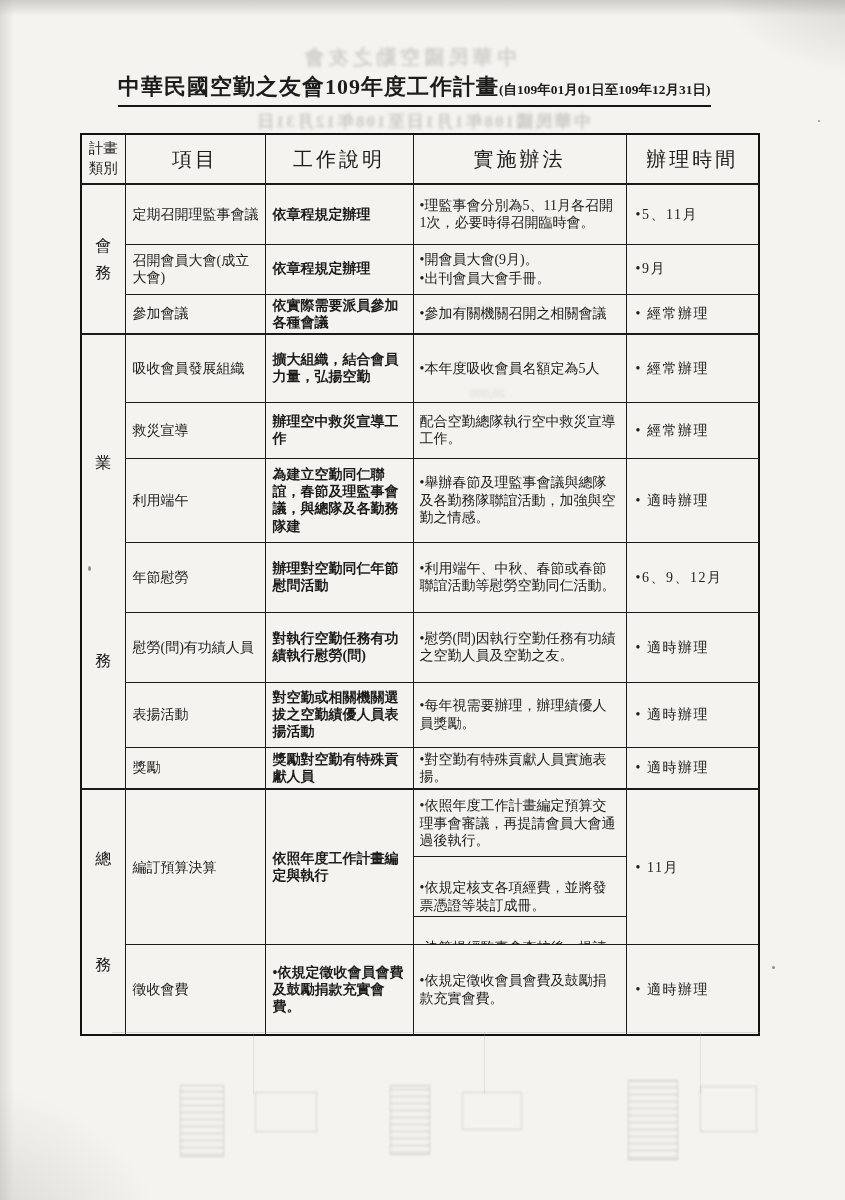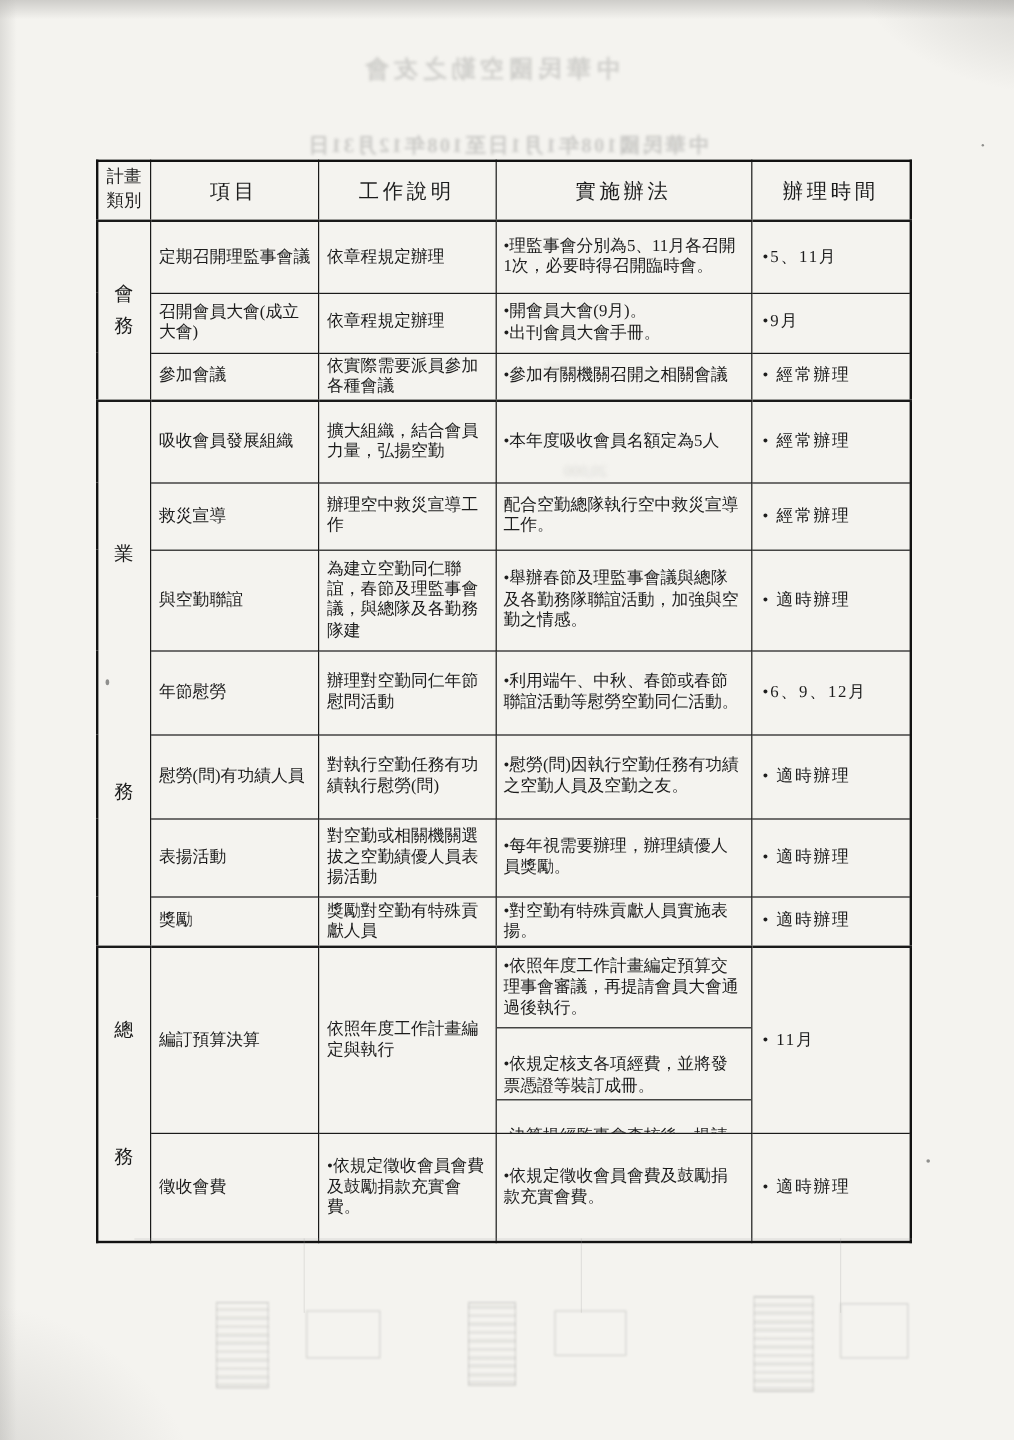--- a/index.html
+++ b/index.html
@@ -33,31 +33,31 @@
   
   .title-wrap{position:absolute;left:118px;top:72px;border-bottom:2.5px solid #141414;
     padding-bottom:3px;white-space:nowrap;}
   .title-main{font-size:22px;font-weight:bold;letter-spacing:1px;}
   .title-period{font-size:13.5px;font-weight:bold;}
   
   .plan-table{position:absolute;left:80px;top:133px;width:678px;
     border-collapse:collapse;table-layout:fixed;border:2.5px solid #121212;}
   .plan-table th,.plan-table td{border:1.5px solid #1a1a1a;overflow:hidden;}
   thead tr{height:50px;}
-  th{font-size:17px;font-weight:normal;letter-spacing:3px;text-align:center;vertical-align:middle;padding:0 0;}
+  th{font-size:20px;font-weight:normal;letter-spacing:3px;text-align:center;vertical-align:middle;padding:0 0;}
   th.h-cat{letter-spacing:0;font-size:14.5px;line-height:1.35;padding:0 5px;}
   tr.sec-first td{border-top-width:2.2px;}
   td{font-size:14px;line-height:1.24;vertical-align:middle;}
   .cat-cell{text-align:center;font-size:16px;padding:0;}
   .cat-chars{display:flex;flex-direction:column;align-items:center;justify-content:center;height:100%;}
   .sec0 .cat-chars span+span{margin-top:7px;}
   .sec1 .cat-chars span+span{margin-top:178px;}
   .sec2 .cat-chars span+span{margin-top:86px;}
   .item-cell{padding:2px 4px 2px 7px;margin-top:33px;}
-  .work-cell{padding:2px 4px 2px 7px;}
+  .work-cell{padding:2px 4px 2px 7px;font-weight:bold;}
   .methods-cell{padding:2px 6px;}
   .method-line{margin:1px 0;}
   .methods-cell.divided{padding:0;vertical-align:top;}
   .sub-wrap{display:flex;flex-direction:column;height:154px;gap:20px;}
   .sub{display:flex;align-items:center;padding:2px 6px;border-bottom:1.6px solid #1a1a1a;}
   .sub:last-child{border-bottom:none;}
   .sub:nth-child(1){flex:0 0 62px;}
   .sub:nth-child(n+2){flex:1;}
   .time-cell{padding:2px 2px 2px 9px;letter-spacing:1.5px;}
 </style>
@@ -69,20 +69,23 @@
   <div class="edge-top"></div>
   <div class="edge-left"></div>
   <div class="corner-tr"></div>
   <div class="corner-bl"></div>
 
   <div class="ghost ghost-top">中華民國空勤之友會</div>
   <div class="ghost ghost-sub">中華民國108年1月1日至108年12月31日</div>
   <div class="ghost-num" style="left:455px;top:300px;">56,000</div>
   <div class="ghost-num" style="left:470px;top:385px;">20,000</div>
 
+  <div class="title-wrap">
+    <span class="title-main">中華民國空勤之友會109年度工作計畫</span><span class="title-period">(自109年01月01日至109年12月31日)</span>
+  </div>
 
   <table class="plan-table">
     <colgroup>
       <col style="width:44px">
         <col style="width:140px">
         <col style="width:148px">
         <col style="width:213px">
         <col style="width:133px">
     </colgroup>
     <thead>
@@ -142,21 +145,21 @@
         </tr>
         <tr style="height: 56px;">
           <td class="item-cell">救災宣導</td>
           <td class="work-cell">辦理空中救災宣導工作</td>
           <td class="methods-cell">
             <div class="method-line">配合空勤總隊執行空中救災宣導工作。</div>
           </td>
           <td class="time-cell">• 經常辦理</td>
         </tr>
         <tr style="height: 84px;">
-          <td class="item-cell">與空勤聯誼</td>
+          <td class="item-cell">利用端午</td>
           <td class="work-cell">為建立空勤同仁聯誼，春節及理監事會議，與總隊及各勤務隊建</td>
           <td class="methods-cell">
             <div class="method-line">•舉辦春節及理監事會議與總隊及各勤務隊聯誼活動，加強與空勤之情感。</div>
           </td>
           <td class="time-cell">• 適時辦理</td>
         </tr>
         <tr style="height: 70px;">
           <td class="item-cell">年節慰勞</td>
           <td class="work-cell">辦理對空勤同仁年節慰問活動</td>
           <td class="methods-cell">

